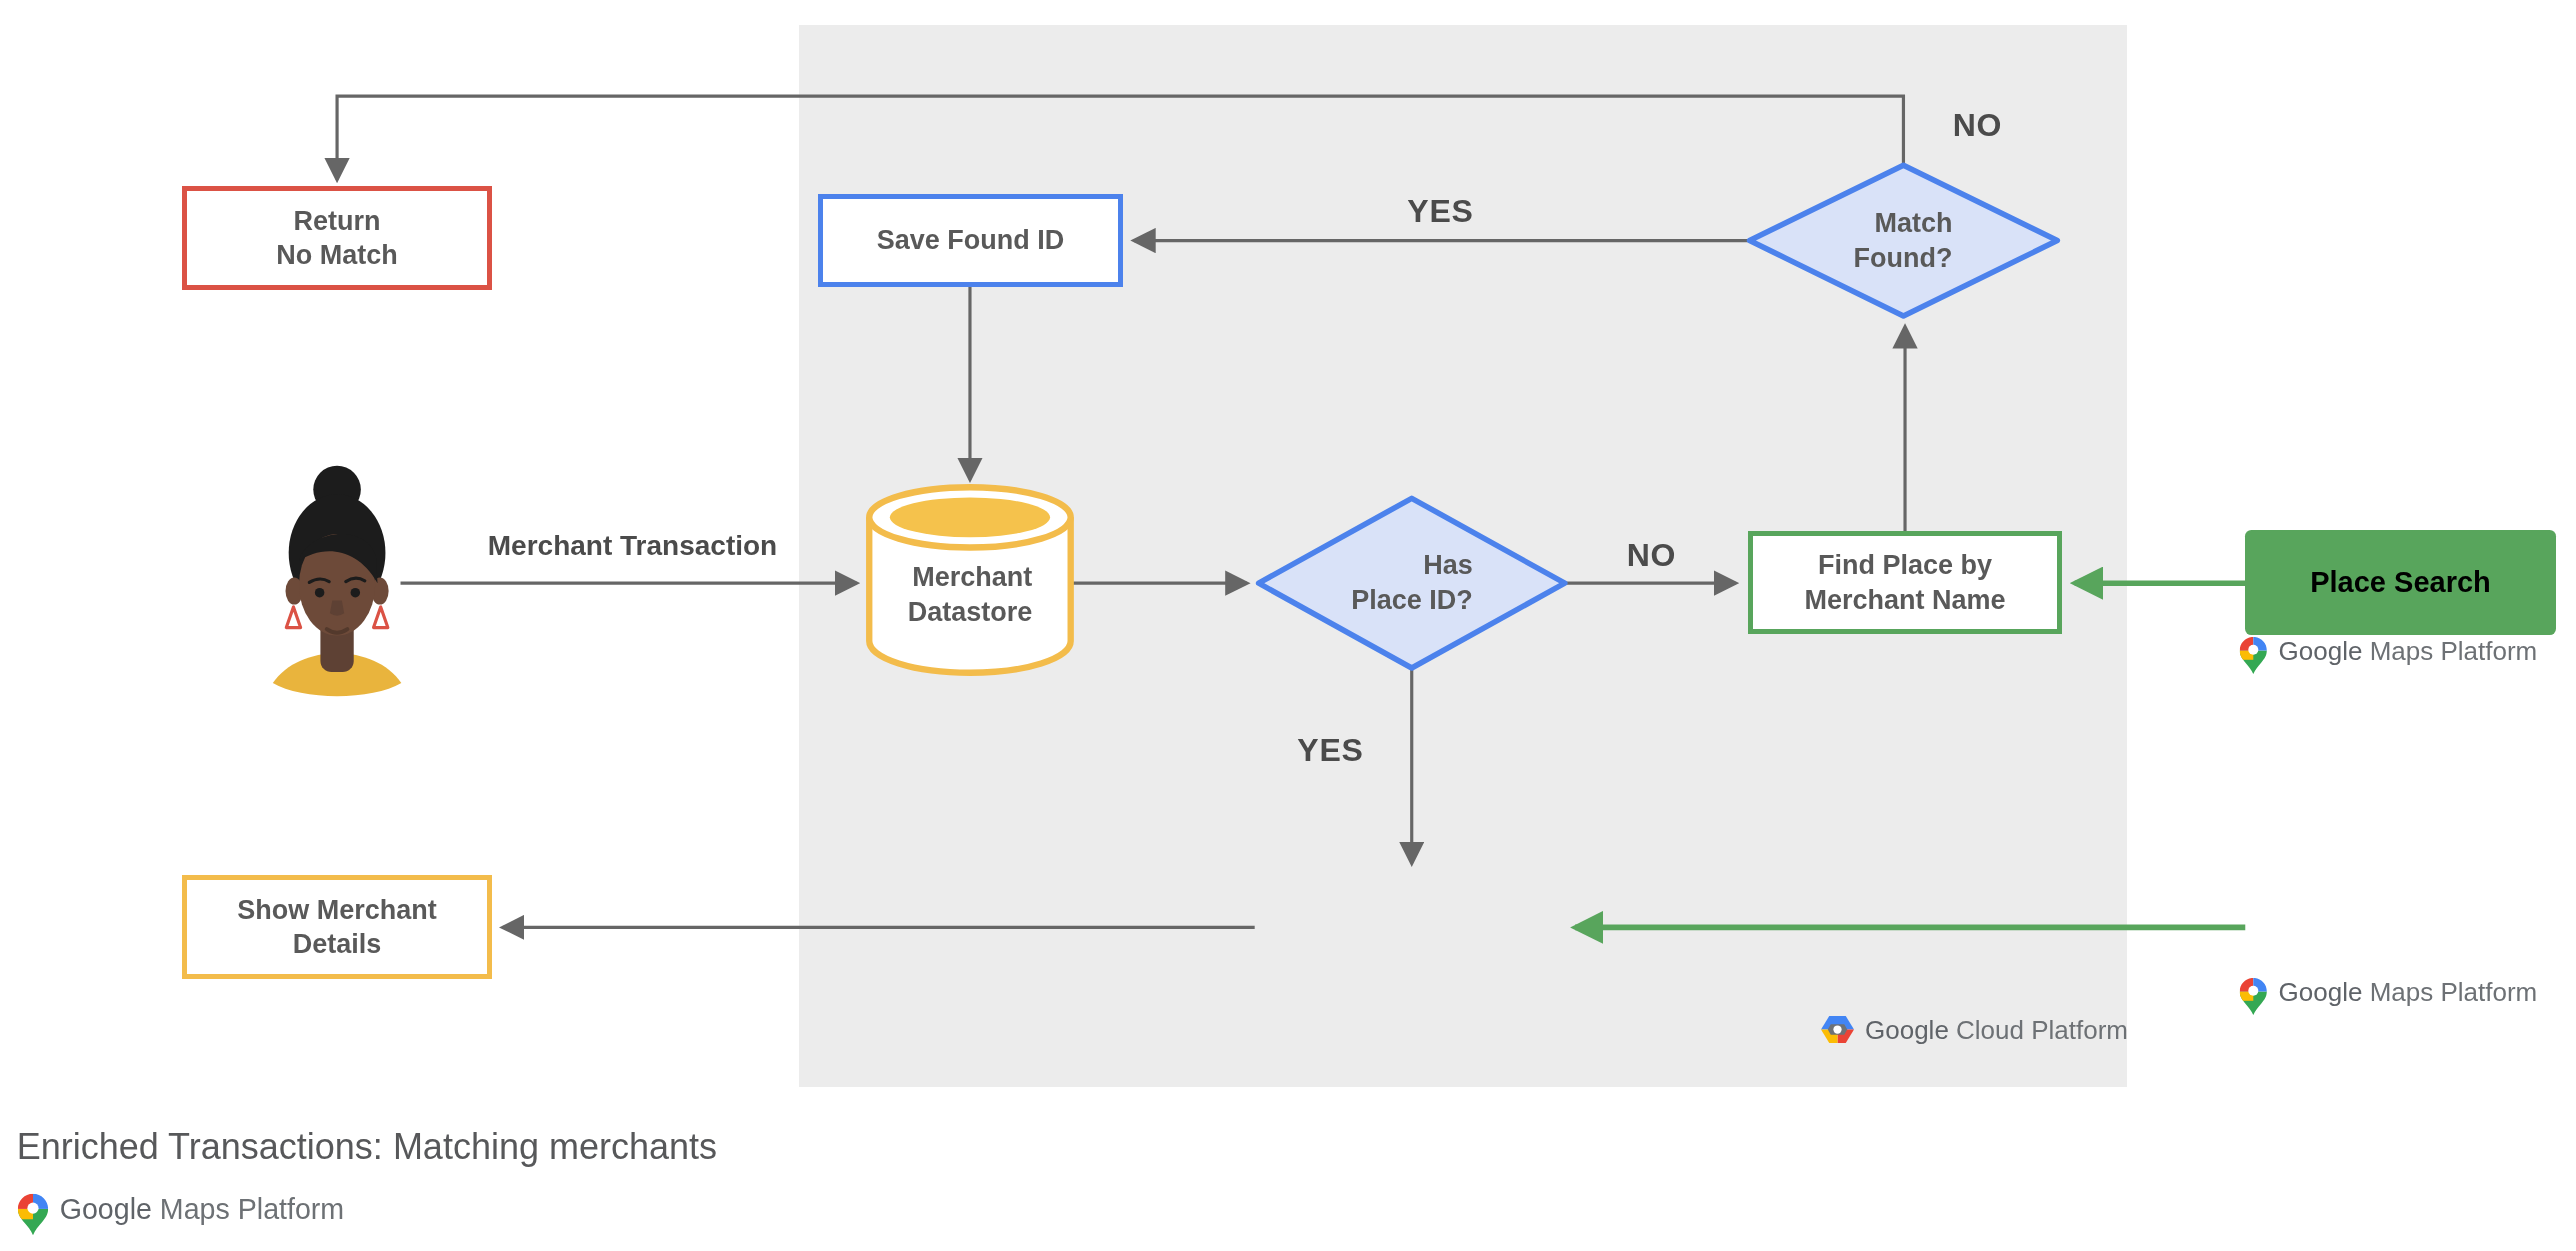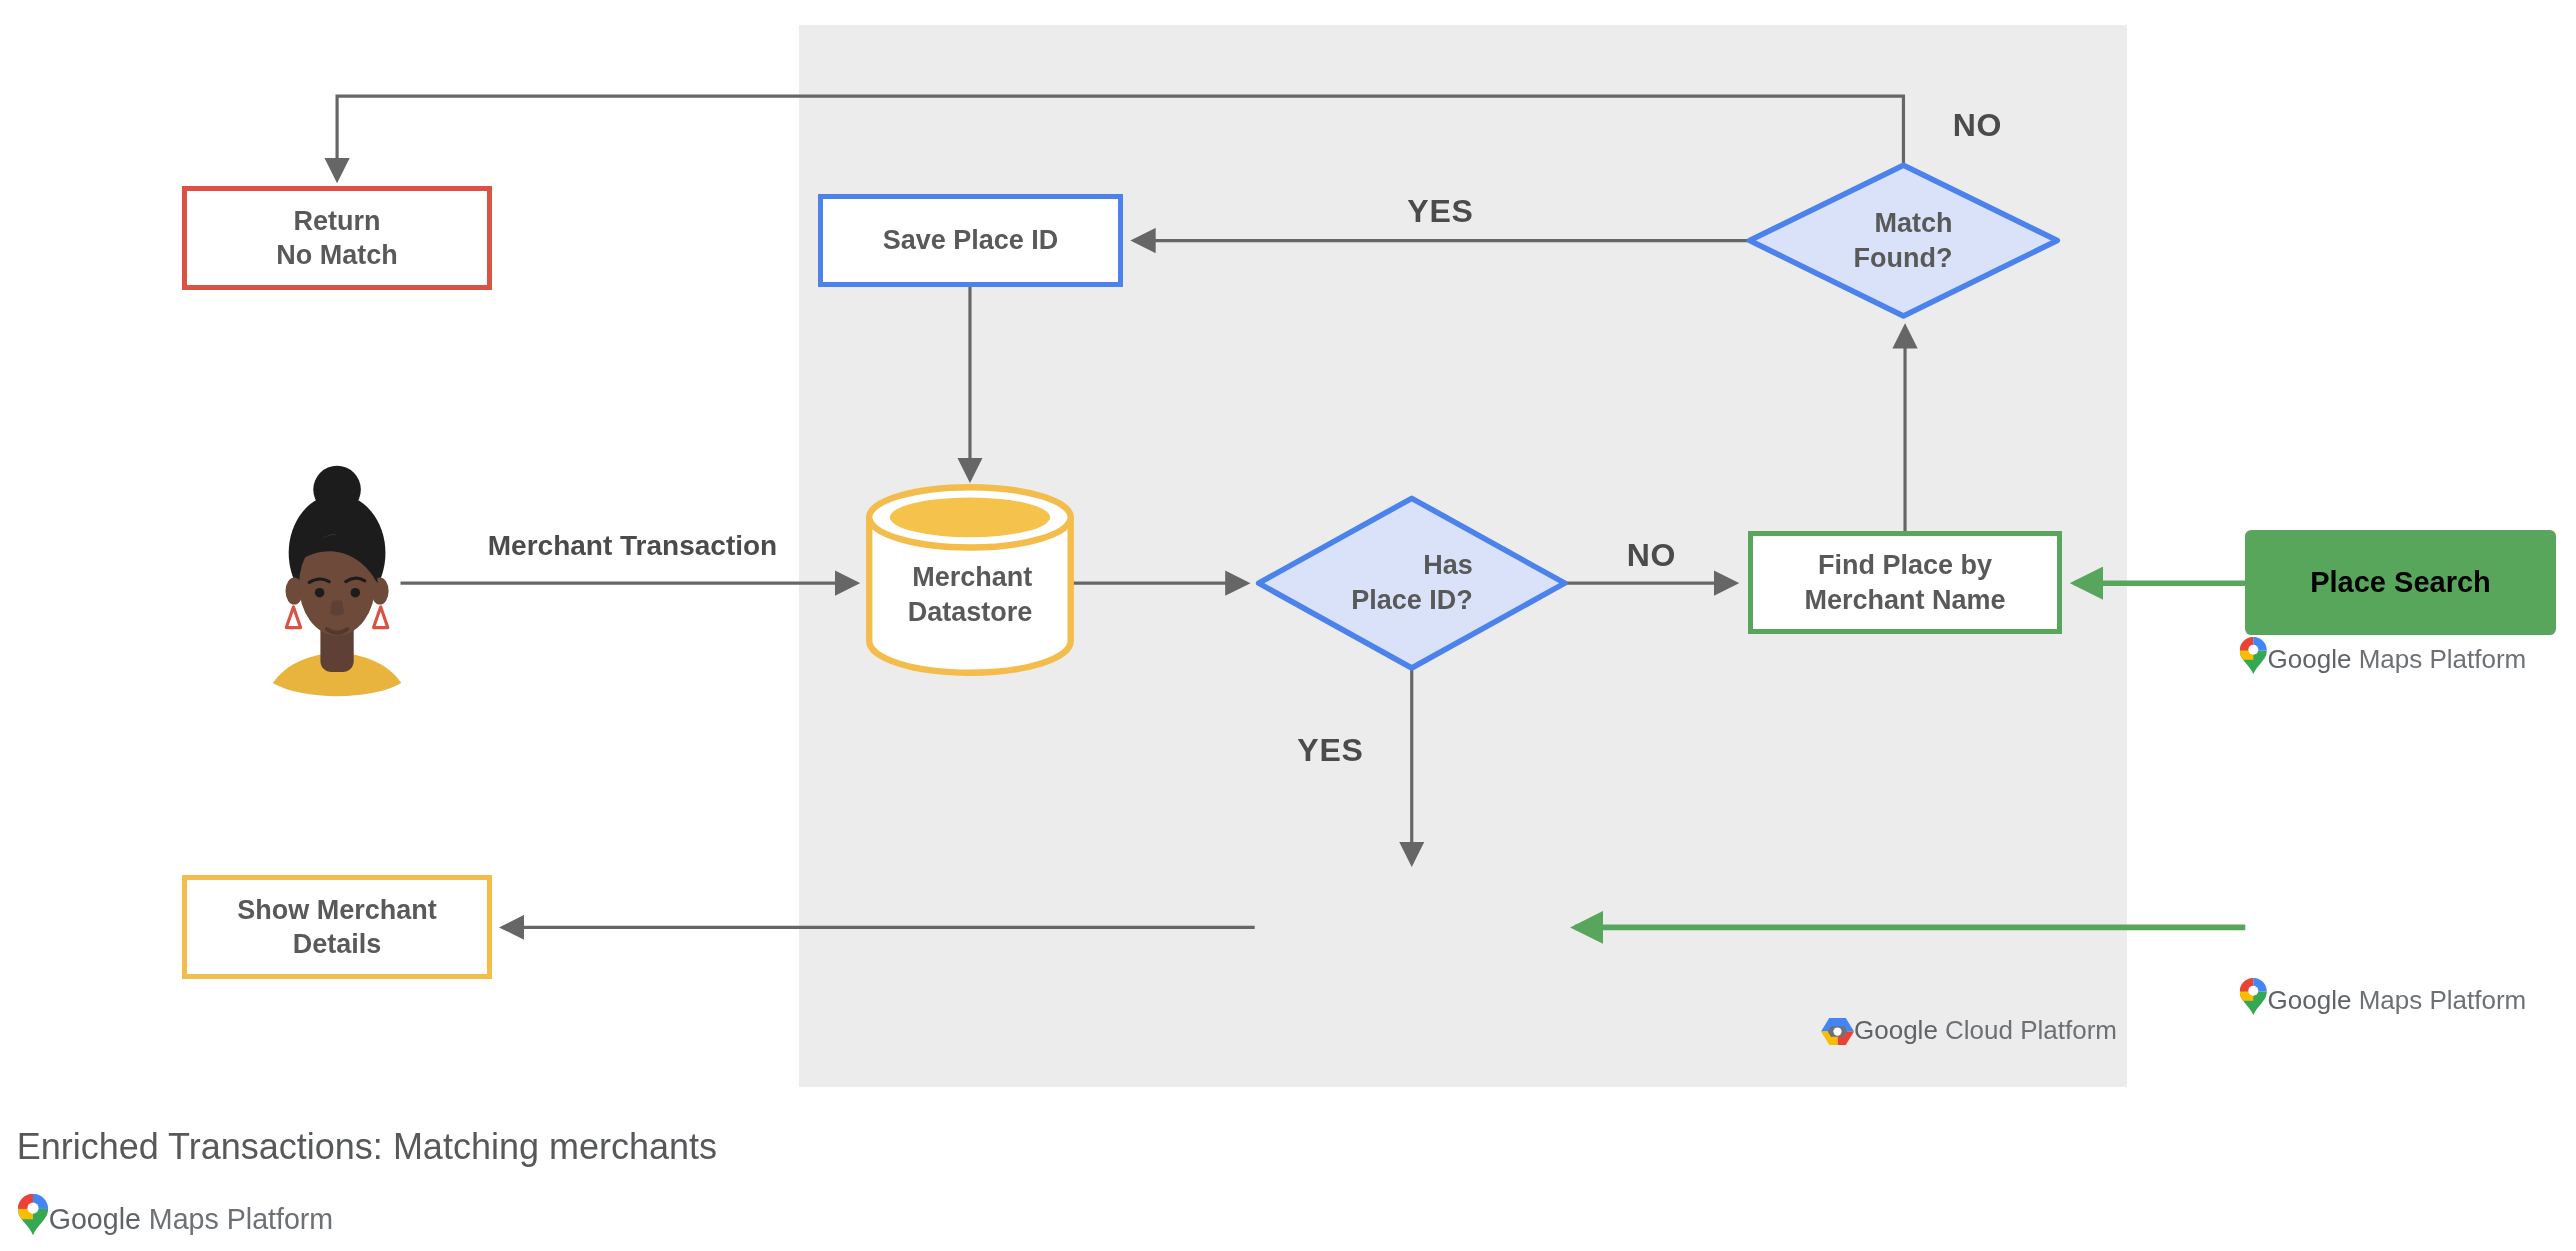--- a/index.html
+++ b/index.html
@@ -22,21 +22,21 @@
   .b-blue{border:5.6px solid var(--blue)}
   .b-green{border:5.6px solid var(--green)}
   .b-yellow{border:5.6px solid var(--yellow)}
   .fill-green{background:var(--green);color:#000000;border:none;border-radius:6.3px;font-size:29px}
   .float-label{position:absolute;display:flex;align-items:center;justify-content:center;text-align:right;
     font-weight:bold;font-size:27px;line-height:1.26;color:var(--text);white-space:pre-line;background:transparent}
   .edge-label{position:absolute;width:95px;height:35px;display:flex;align-items:center;justify-content:center;
     font-weight:bold;font-size:32px;letter-spacing:0.8px;color:var(--edge_text);background:transparent}
   .mt-label{position:absolute;left:466px;top:528px;width:333px;height:36px;display:flex;align-items:center;
     justify-content:center;font-weight:bold;font-size:28px;color:var(--edge_text)}
-  .brand{position:absolute;display:flex;align-items:flex-end;gap:0}
+  .brand{position:absolute;display:flex;align-items:flex-start;gap:11px}
   .brand-text{font-size:26px;color:var(--logo_text);white-space:nowrap}
   .brand-text .g{color:var(--google_gray)}
   .page-title{position:absolute;left:16.7px;top:1126px;font-weight:normal;font-size:36px;color:var(--title_text)}
   .footer-brand{left:16.7px;top:1193px}
   .footer-brand .brand-text{font-size:28.6px}
 </style>
 </head>
 <body>
 
 <div class="canvas">
@@ -90,21 +90,21 @@
       <path d="M96,148 Q108,140 120,147" stroke="#1C1C1C" stroke-width="4" fill="none" stroke-linecap="round"></path>
       <path d="M79,172 L91,172 L94,188 Q85,194 76,188 Z" fill="#5E4134"></path>
       <path d="M72,208 Q85,217 98,208" stroke="#53392C" stroke-width="5" fill="none" stroke-linecap="round"></path>
       <polygon points="30,180 21,206 39,206" fill="none" stroke="#DB5245" stroke-width="4" stroke-linejoin="round"></polygon>
       <polygon points="140,180 131,206 149,206" fill="none" stroke="#DB5245" stroke-width="4" stroke-linejoin="round"></polygon>
     </g>
   </svg>
 
   <div class="node b-red" style="left:182px;top:186px;width:310px;height:104px">Return
 No Match</div>
-  <div class="node b-blue" style="left:818px;top:194px;width:305px;height:93px">Save Place ID</div>
+  <div class="node b-blue" style="left:818px;top:194px;width:305px;height:93px">Save Found ID</div>
   <div class="node b-green" style="left:1748px;top:531px;width:314px;height:103px">Find Place by
 Merchant Name</div>
   <div class="node b-yellow" style="left:182px;top:875px;width:310px;height:104px">Show Merchant
 Details</div>
 
   <div class="node fill-green" style="left:2245px;top:530px;width:311px;height:105px">Place Search</div>
 
   <div class="float-label" style="left:1792px;top:193px;width:222px;height:95px">Match
 Found?</div>
   <div class="float-label" style="left:1293px;top:535px;width:238px;height:95px">Has

